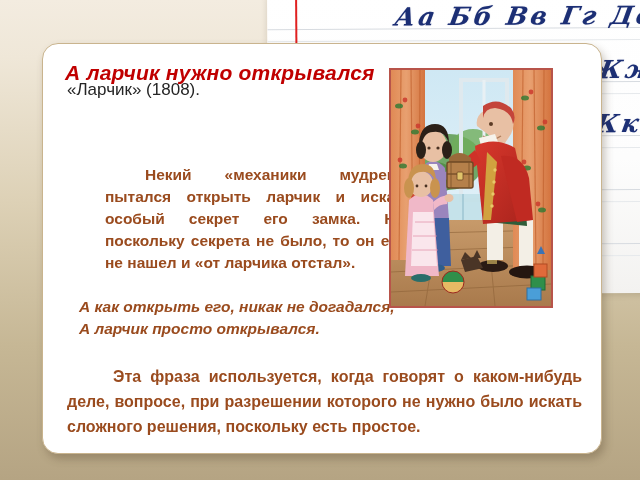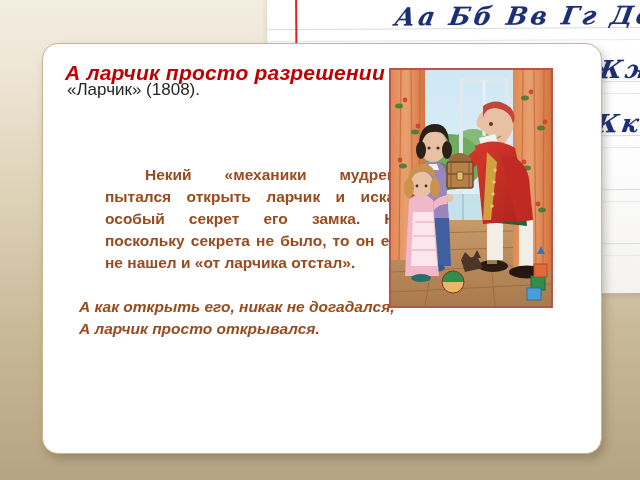--- a/index.html
+++ b/index.html
@@ -184,29 +184,30 @@
 
     <div id="red-margin"></div>
 
     <div class="calli-row" id="calli-1">Аа Бб Вв Гг Дд Ее</div>
     <div class="calli-row" id="calli-2">Жж</div>
     <div class="calli-row" id="calli-3">Кк</div>
   </div>
 
   <div id="card">
 
-    <div id="title">А ларчик просто разрешении</div>
+    <div id="title">А ларчик нужно открывался</div>
 
     <div id="source">«Ларчик» (1808).</div>
 
     <div id="para-1">Некий «механики мудрец» пытался открыть ларчик и искал особый секрет его замка. Но поскольку секрета не было, то он его не нашел и «от ларчика отстал».</div>
 
     <div id="quote">А как открыть его, никак не догадался,
 А ларчик просто открывался.</div>
 
+    <div id="para-2">Эта фраза используется, когда говорят о каком-нибудь деле, вопросе, при разрешении которого не нужно было искать сложного решения, поскольку есть простое.</div>
   </div>
 
   <div id="illustration">
     <svg width="160" height="236" viewBox="0 0 160 236" xmlns="http://www.w3.org/2000/svg">
       <defs>
         <linearGradient id="curtain" x1="0" y1="0" x2="1" y2="0">
           <stop offset="0%" stop-color="#e08a55"></stop>
           <stop offset="45%" stop-color="#e8a070"></stop>
           <stop offset="100%" stop-color="#d4743f"></stop>
         </linearGradient>

